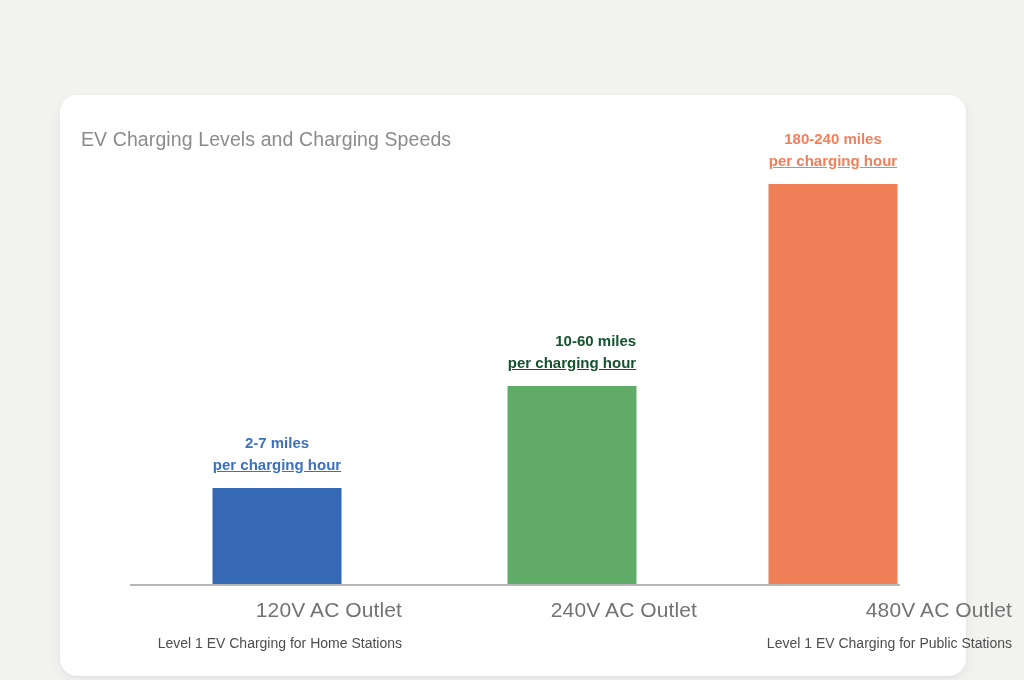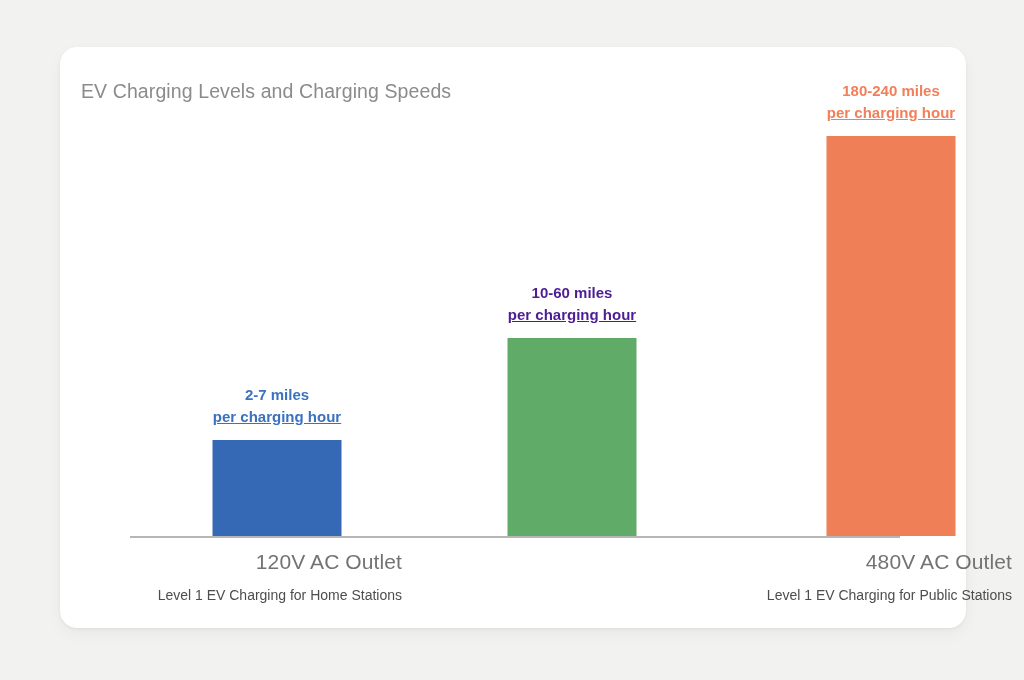--- a/index.html
+++ b/index.html
@@ -117,58 +117,59 @@
     font-weight: 400;
     color: #4d4d4d;
     white-space: nowrap;
   }
 </style>
 </head>
 <body style="background: rgb(242, 242, 241);">
 
 <div class="page">
 
-  <div class="card" style="background: rgb(255, 255, 255);">
+  <div class="card" style="background: rgb(255, 255, 255); margin-top: 48px;">
 
     <div class="chart-title" style="color: rgb(139, 139, 139);">EV Charging Levels and Charging Speeds</div>
 
     <div class="plot">
 
       <div class="bar-group" id="group-0" style="left: 92px; width: 250px;">
         <div class="bar-value" id="value-0" style="color: rgb(58, 114, 192); bottom: 109px;">
           <span class="v-line1">2-7 miles</span>
           <span class="v-line2">per charging hour</span>
         </div>
         <div class="bar" id="bar-0" style="height: 96px; background: rgb(54, 105, 181);"></div>
       </div>
 
       <div class="bar-group" id="group-1" style="left: 387px; width: 250px;">
-        <div class="bar-value" id="value-1" style="color: #4c1d95; bottom: 211px;">
+        <div class="bar-value" id="value-1" style="color: #14532d; bottom: 211px; text-align: right;">
           <span class="v-line1">10-60 miles</span>
           <span class="v-line2">per charging hour</span>
         </div>
         <div class="bar" id="bar-1" style="height: 198px; background: rgb(97, 171, 104);"></div>
       </div>
 
-      <div class="bar-group" id="group-2" style="left: 706px; width: 250px;">
+      <div class="bar-group" id="group-2" style="left: 648px; width: 250px;">
         <div class="bar-value" id="value-2" style="color: rgb(241, 128, 90); bottom: 413px;">
           <span class="v-line1">180-240 miles</span>
           <span class="v-line2">per charging hour</span>
         </div>
         <div class="bar" id="bar-2" style="height: 400px; background: rgb(239, 127, 86);"></div>
       </div>
 
       <div class="axis-line" style="background: rgb(182, 182, 182);"></div>
 
       <div class="cat-labels">
         <div class="cat-block" id="cat-0" style="left: 92px; width: 250px;">
           <div class="cat-name">120V AC Outlet</div>
           <div class="cat-sub">Level 1 EV Charging for Home Stations</div>
         </div>
         <div class="cat-block" id="cat-1" style="left: 387px; width: 250px;">
+          <div class="cat-name">240V AC Outlet</div>
         </div>
         <div class="cat-block" id="cat-2" style="left: 702px; width: 250px;">
           <div class="cat-name">480V AC Outlet</div>
           <div class="cat-sub">Level 1 EV Charging for Public Stations</div>
         </div>
       </div>
 
     </div>
   </div>
 </div>

